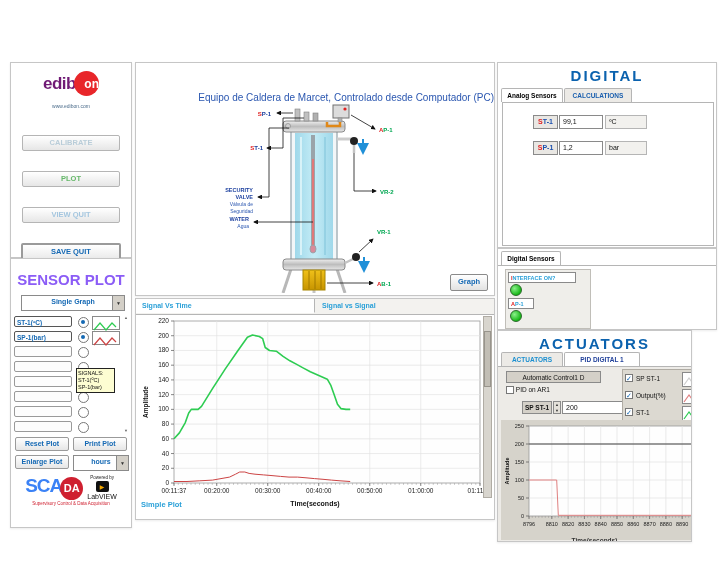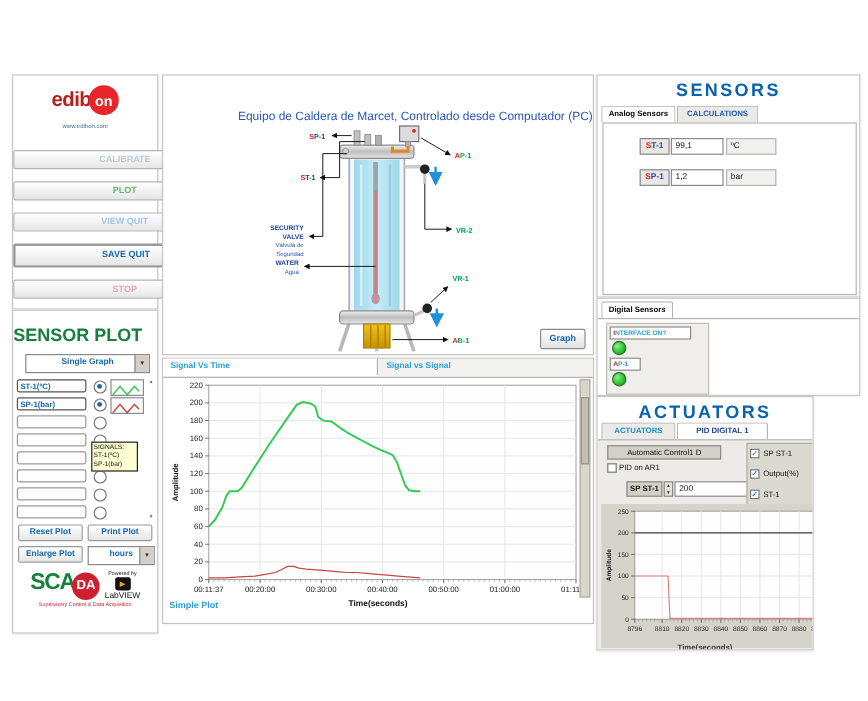--- a/index.html
+++ b/index.html
@@ -3,34 +3,34 @@
 <meta charset="utf-8">
 <style>
   html,body{margin:0;padding:0;background:#fff;}
   .screen{position:relative;width:723px;height:584px;background:#ffffff;
           font-family:"Liberation Sans",sans-serif;overflow:hidden;}
   .panel{position:absolute;background:#fff;border:1px solid #c6c6c6;box-shadow:0 1px 2px rgba(0,0,0,.08);box-sizing:border-box;}
 
   
   .p-logo{left:10px;top:62px;width:122px;height:196px;}
   .edibon{position:absolute;left:0;top:8px;width:100%;text-align:center;}
-  .e-left{font-size:17px;font-weight:bold;color:#b91c1c;letter-spacing:-.5px;vertical-align:middle;}
-  .e-circle{display:inline-flex;align-items:center;justify-content:center;width:25px;height:25px;margin-left:-2px;
+  .e-left{font-size:17px;font-weight:bold;color:#701a75;letter-spacing:-.5px;vertical-align:middle;}
+  .e-circle{display:inline-flex;align-items:center;justify-content:flex-end;width:25px;height:25px;margin-left:-2px;
             background:#e8262a;border-radius:50%;color:#fff;font-size:12px;font-weight:bold;vertical-align:middle;}
   .e-url{position:absolute;left:0;top:40px;width:100%;text-align:center;font-size:5px;color:#4a6b8a;}
   .btn-col{position:absolute;left:0;top:52px;width:100%;}
-  .ed-btn{display:block;width:96px;height:14px;margin:10px auto;background:linear-gradient(#ffffff,#e6e6e6);
-          border:1px solid #b5b5b5;border-radius:2px;font-size:7.5px;font-weight:bold;text-align:center;line-height:13px;cursor:pointer;padding-left:44px;}
+  .ed-btn{display:block;width:96px;height:14px;margin:20px auto;background:linear-gradient(#ffffff,#e6e6e6);
+          border:1px solid #b5b5b5;border-radius:2px;font-size:7.5px;font-weight:bold;text-align:center;line-height:13px;cursor:pointer;}
   .btn-strong{border:2px solid #9a9a9a;height:16px;line-height:13px;}
   .c-calibrate{color:#b9cdd9}.c-start{color:#66b86a}.c-stop{color:#e02828}
   .c-view{color:#a4c6df}.c-save{color:#1569b4}.c-quit{color:#e4a9a9}
 
   
   .p-plot{left:10px;top:258px;width:122px;height:270px;}
-  .sp-title{position:absolute;left:0;top:12px;width:100%;font-size:15px;font-weight:bold;color:#15803d;}
+  .sp-title{position:absolute;left:0;top:12px;width:100%;text-align:center;font-size:15px;font-weight:bold;color:#8b5cf6;}
   .lv-dd{position:absolute;background:#fff;border:1px solid #8a8a8a;font-size:7px;font-weight:bold;color:#1569b4;
          text-align:center;line-height:12px;cursor:pointer;}
   .lv-dd .arr{position:absolute;right:0;top:0;bottom:0;width:11px;background:#d4d0c8;border-left:1px solid #8a8a8a;
               display:flex;align-items:center;justify-content:center;font-size:5px;color:#333;}
   .dd-mode{left:10px;top:36px;width:102px;height:14px;}
   .sig-list{position:absolute;left:3px;top:56px;width:112px;height:118px;}
   .sig-row{position:relative;height:14px;margin-bottom:1px;}
   .sig-label{position:absolute;left:0;top:1px;width:58px;height:11px;background:#fdfdfd;border:1px solid #9a9a9a;border-radius:2px;
              font-size:6.5px;font-weight:bold;color:#1569b4;line-height:11px;padding-left:2px;box-sizing:border-box;}
   .sig-row.sel .sig-label{border:1px solid #555;}
@@ -39,21 +39,21 @@
   .wave-ico{position:absolute;left:78px;top:1px;width:26px;height:12px;background:#fff;border:1px solid #8a8a8a;cursor:pointer;}
   .scroll-arrows{position:absolute;right:1px;top:56px;height:118px;width:6px;font-size:4px;color:#666;text-align:center;}
   .scroll-arrows .up{position:absolute;top:0;left:0;cursor:pointer}
   .scroll-arrows .dn{position:absolute;bottom:0;left:0;cursor:pointer}
   .tooltip{position:absolute;left:65px;top:109px;width:35px;background:#fdfdd2;border:1px solid #222;
            font-size:5.5px;color:#111;padding:1px 1px;z-index:5;line-height:7px;}
   .pp-btn{position:absolute;height:14px;background:linear-gradient(#ffffff,#e6e6e6);border:1px solid #9a9a9a;border-radius:2px;
           font-size:7px;font-weight:bold;color:#1569b4;text-align:center;line-height:12px;cursor:pointer;box-sizing:border-box;}
   .scada{position:absolute;left:0;top:216px;width:100%;}
   .scada-row{display:flex;align-items:center;justify-content:center;gap:4px;}
-  .scada-left{font-size:19px;font-weight:800;color:#15803d;letter-spacing:-1px;}
+  .scada-left{font-size:19px;font-weight:800;color:#3b82f6;letter-spacing:-1px;}
   .scada-circle{display:inline-flex;align-items:center;justify-content:center;width:23px;height:23px;background:#cf2030;
                 border-radius:50%;color:#fff;font-size:11px;font-weight:bold;margin-left:-2px;}
   .powered{font-size:4.5px;color:#222;text-align:center;}
   .lv-logo{width:13px;height:11px;background:#111;border-radius:2px;display:flex;align-items:center;justify-content:center;margin:1px auto;}
   .lv-logo span{color:#f5a800;font-size:6px;line-height:6px;}
   .lv-word{font-size:7px;color:#111;text-align:center;}
   .scada-sub{margin-top:1px;text-align:center;font-size:4.5px;color:#cf2030;}
 
   
   .p-diagram{left:135px;top:62px;width:360px;height:234px;}
@@ -99,21 +99,21 @@
   
   .p-digital{left:497px;top:248px;width:220px;height:82px;}
   .dig-body{position:absolute;left:7px;top:20px;width:84px;height:58px;background:#efeeea;border:1px solid #c0beb8;}
   .dig-label{position:relative;margin:2px 0 1px 2px;width:68px;height:11px;background:#fff;border:1px solid #8a8a8a;
              font-size:5.5px;font-weight:bold;color:#2aa0d8;line-height:10px;padding-left:2px;box-sizing:border-box;}
   .dig-label.small{width:26px;}
   .led{width:10px;height:10px;border-radius:50%;margin:1px 0 2px 4px;
        background:radial-gradient(circle at 35% 35%, #8af08a, #18b818 70%);border:1px solid #2a6a2a;}
 
   
-  .p-actuators{left:497px;top:330px;width:181px;height:212px;overflow:hidden;}
+  .p-actuators{left:497px;top:330px;width:195px;height:212px;overflow:hidden;}
   .act-body{position:absolute;left:0px;top:35px;width:100%;height:177px;background:#edebe7;border-top:1px solid #b5b5b5;}
   .ctrl-box{position:absolute;left:8px;top:4px;width:95px;height:12px;background:#d4d0c8;border:1px solid #8a8a8a;
             font-size:6.5px;color:#111;line-height:11px;text-align:center;cursor:pointer;box-sizing:border-box;}
   .chk{display:inline-block;width:8px;height:8px;background:#fff;border:1px solid #777;box-sizing:border-box;
        font-size:7px;line-height:7px;color:#1569b4;text-align:center;vertical-align:middle;cursor:pointer;}
   .pid-chk{position:absolute;left:8px;top:19px;font-size:6.5px;color:#111;}
   .sp-row{position:absolute;left:24px;top:34px;height:14px;}
   .sp-label{position:absolute;left:0;top:0;width:30px;height:13px;background:#d4d0c8;border:1px solid #8a8a8a;box-sizing:border-box;
             font-size:6.5px;font-weight:bold;color:#111;text-align:center;line-height:11px;}
   .spinner{position:absolute;left:31px;top:0;width:8px;height:13px;background:#e4e1da;border:1px solid #8a8a8a;box-sizing:border-box;
@@ -472,21 +472,21 @@
         <text x="10" y="87" text-anchor="middle" font-size="6.5" font-weight="bold" fill="#111" transform="rotate(-90 10 87)">Amplitude</text>
       </svg>
     <div class="chart-xlabel">Time(seconds)</div>
     <div class="chart-footer">Simple Plot</div>
     <div class="vscroll">
         <div class="thumb"></div>
       </div>
   </div>
 
   <div class="panel p-sensors">
-    <div class="big-title">SENSORS</div>
+    <div class="big-title">DIGITAL</div>
     <div class="s-tab active" style="left:3px;top:25px;width:62px;">Analog Sensors</div>
     <div class="s-tab" style="left:66px;top:25px;width:68px;color:#1b5fae;">CALCULATIONS</div>
     <div class="sens-body">
       <div class="sens-row" style="top:12px;">
         <div class="sens-id"><span class="fl-red">ST-1</span></div>
         <div class="sens-val">99,1</div>
         <div class="sens-unit">ºC</div>
       </div>
       <div class="sens-row" style="top:38px;">
         <div class="sens-id"><span class="fl-red">SP-1</span></div>

